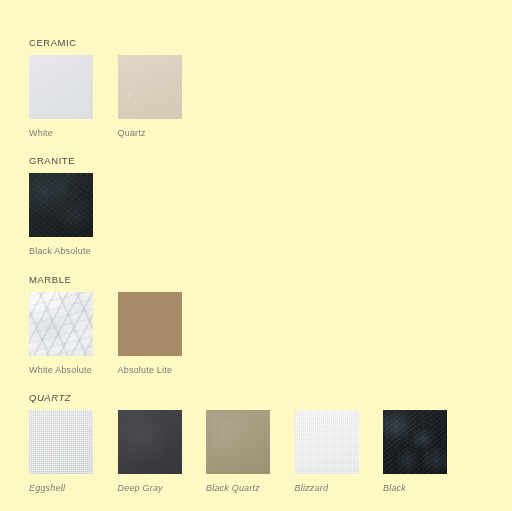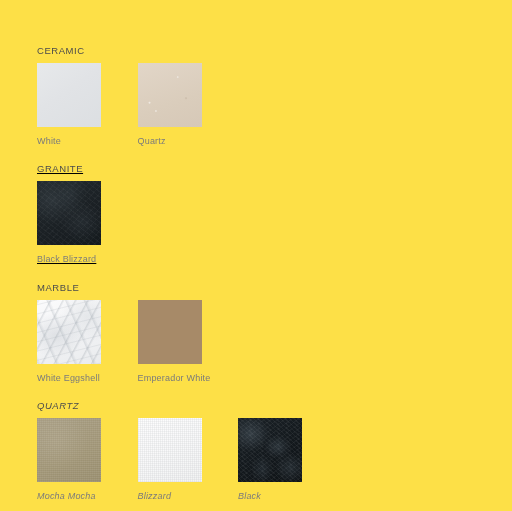--- a/index.html
+++ b/index.html
@@ -11,48 +11,47 @@
     width: 512px;
     height: 511px;
     overflow: hidden;
     font-family: "Liberation Sans", sans-serif;
     -webkit-font-smoothing: antialiased;
   }
   #swatch-board {
     position: relative;
     width: 512px;
     height: 511px;
-    background: #fde047;
-    padding: 12px;
+    background: #fef9c3;
+    padding: 4px;
     box-sizing: border-box;
   }
   .section {
     padding-left: 25px;
     box-sizing: border-box;
   }
   .section-ceramic { padding-top: 33px; }
-  .section-granite { padding-top: 16px; text-decoration: underline; }
+  .section-granite { padding-top: 16px; }
   .section-marble  { padding-top: 17px; }
   .section-quartz  { padding-top: 16px; font-style: italic; }
 
   .section-title {
     font-size: 9.5px;
     letter-spacing: 0.55px;
     color: #4c4c4c;
     text-transform: uppercase;
     line-height: 11px;
     margin: 0 0 7px 0;
     font-weight: 400;
     white-space: nowrap;
   }
   .swatch-row {
     display: flex;
     flex-direction: row;
     align-items: center;
-    gap: 12px;
   }
   .swatch-item {
     width: 64px;
     margin-right: 24.5px;
     box-sizing: border-box;
   }
   .swatch-chip {
     width: 64px;
     height: 64px;
     display: block;
@@ -190,52 +189,60 @@
 
     </div>
   </div>
 
   <div class="section section-granite">
     <div class="section-title">GRANITE</div>
     <div class="swatch-row">
 
       <div class="swatch-item">
         <span class="swatch-chip mat-black-absolute"></span>
-        <span class="swatch-label">Black Blizzard</span>
+        <span class="swatch-label">Black Absolute</span>
       </div>
 
     </div>
   </div>
 
   <div class="section section-marble">
     <div class="section-title">MARBLE</div>
     <div class="swatch-row">
 
       <div class="swatch-item">
         <span class="swatch-chip mat-white-carrera"></span>
-        <span class="swatch-label">White Eggshell</span>
+        <span class="swatch-label">White Absolute</span>
       </div>
 
       <div class="swatch-item">
         <span class="swatch-chip mat-emperador-lite"></span>
-        <span class="swatch-label">Emperador White</span>
+        <span class="swatch-label">Absolute Lite</span>
       </div>
 
     </div>
   </div>
 
   <div class="section section-quartz">
     <div class="section-title">QUARTZ</div>
     <div class="swatch-row">
 
-
+      <div class="swatch-item">
+        <span class="swatch-chip mat-eggshell"></span>
+        <span class="swatch-label">Eggshell</span>
+      </div>
+
+      <div class="swatch-item">
+        <span class="swatch-chip mat-deep-gray"></span>
+        <span class="swatch-label">Deep Gray</span>
+      </div>
 
       <div class="swatch-item">
         <span class="swatch-chip mat-mocha-quartz"></span>
-        <span class="swatch-label">Mocha Mocha</span>
+        <span class="swatch-label">Black Quartz</span>
       </div>
 
       <div class="swatch-item">
         <span class="swatch-chip mat-blizzard"></span>
         <span class="swatch-label">Blizzard</span>
       </div>
 
       <div class="swatch-item">
         <span class="swatch-chip mat-black"></span>
         <span class="swatch-label">Black</span>

